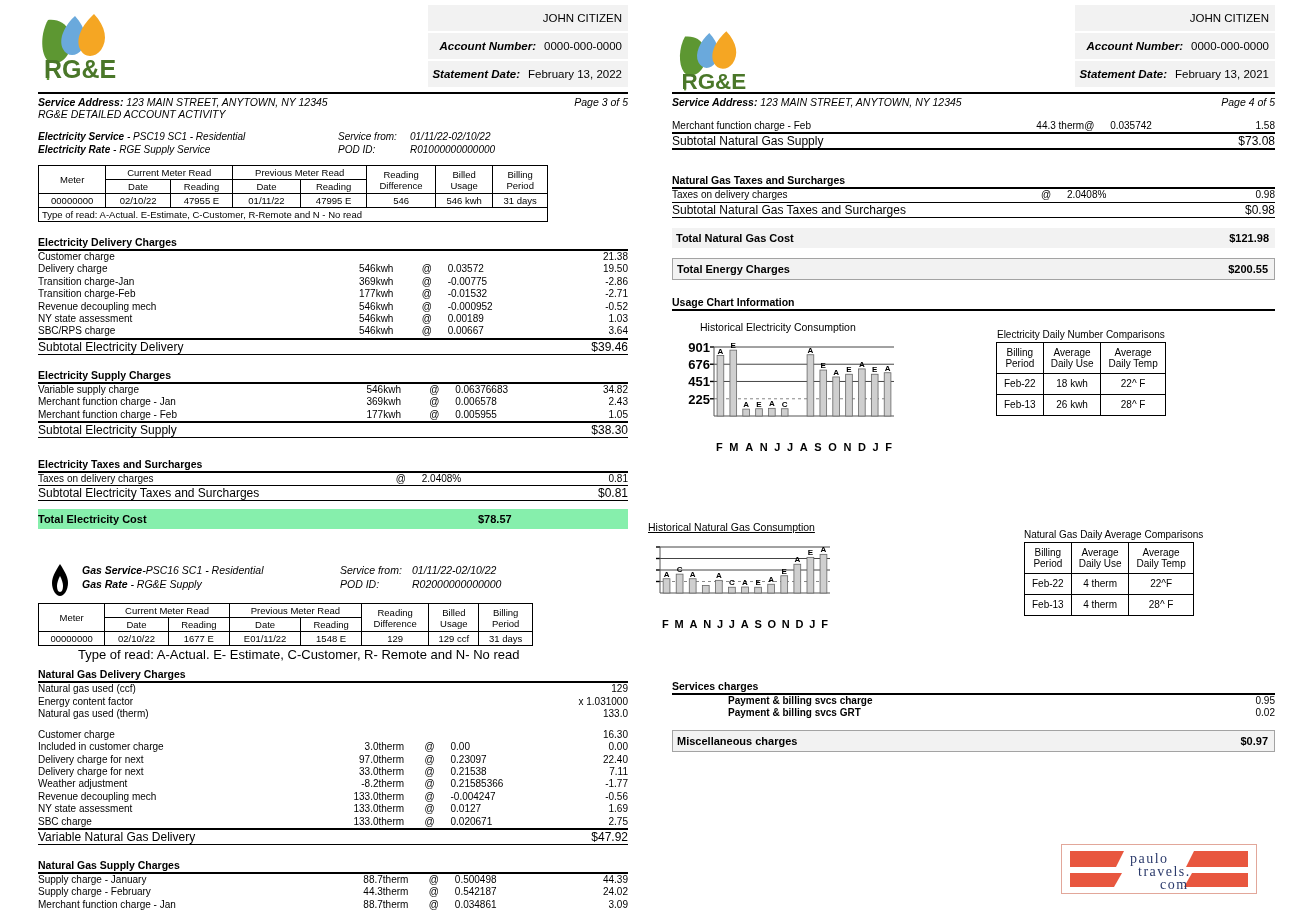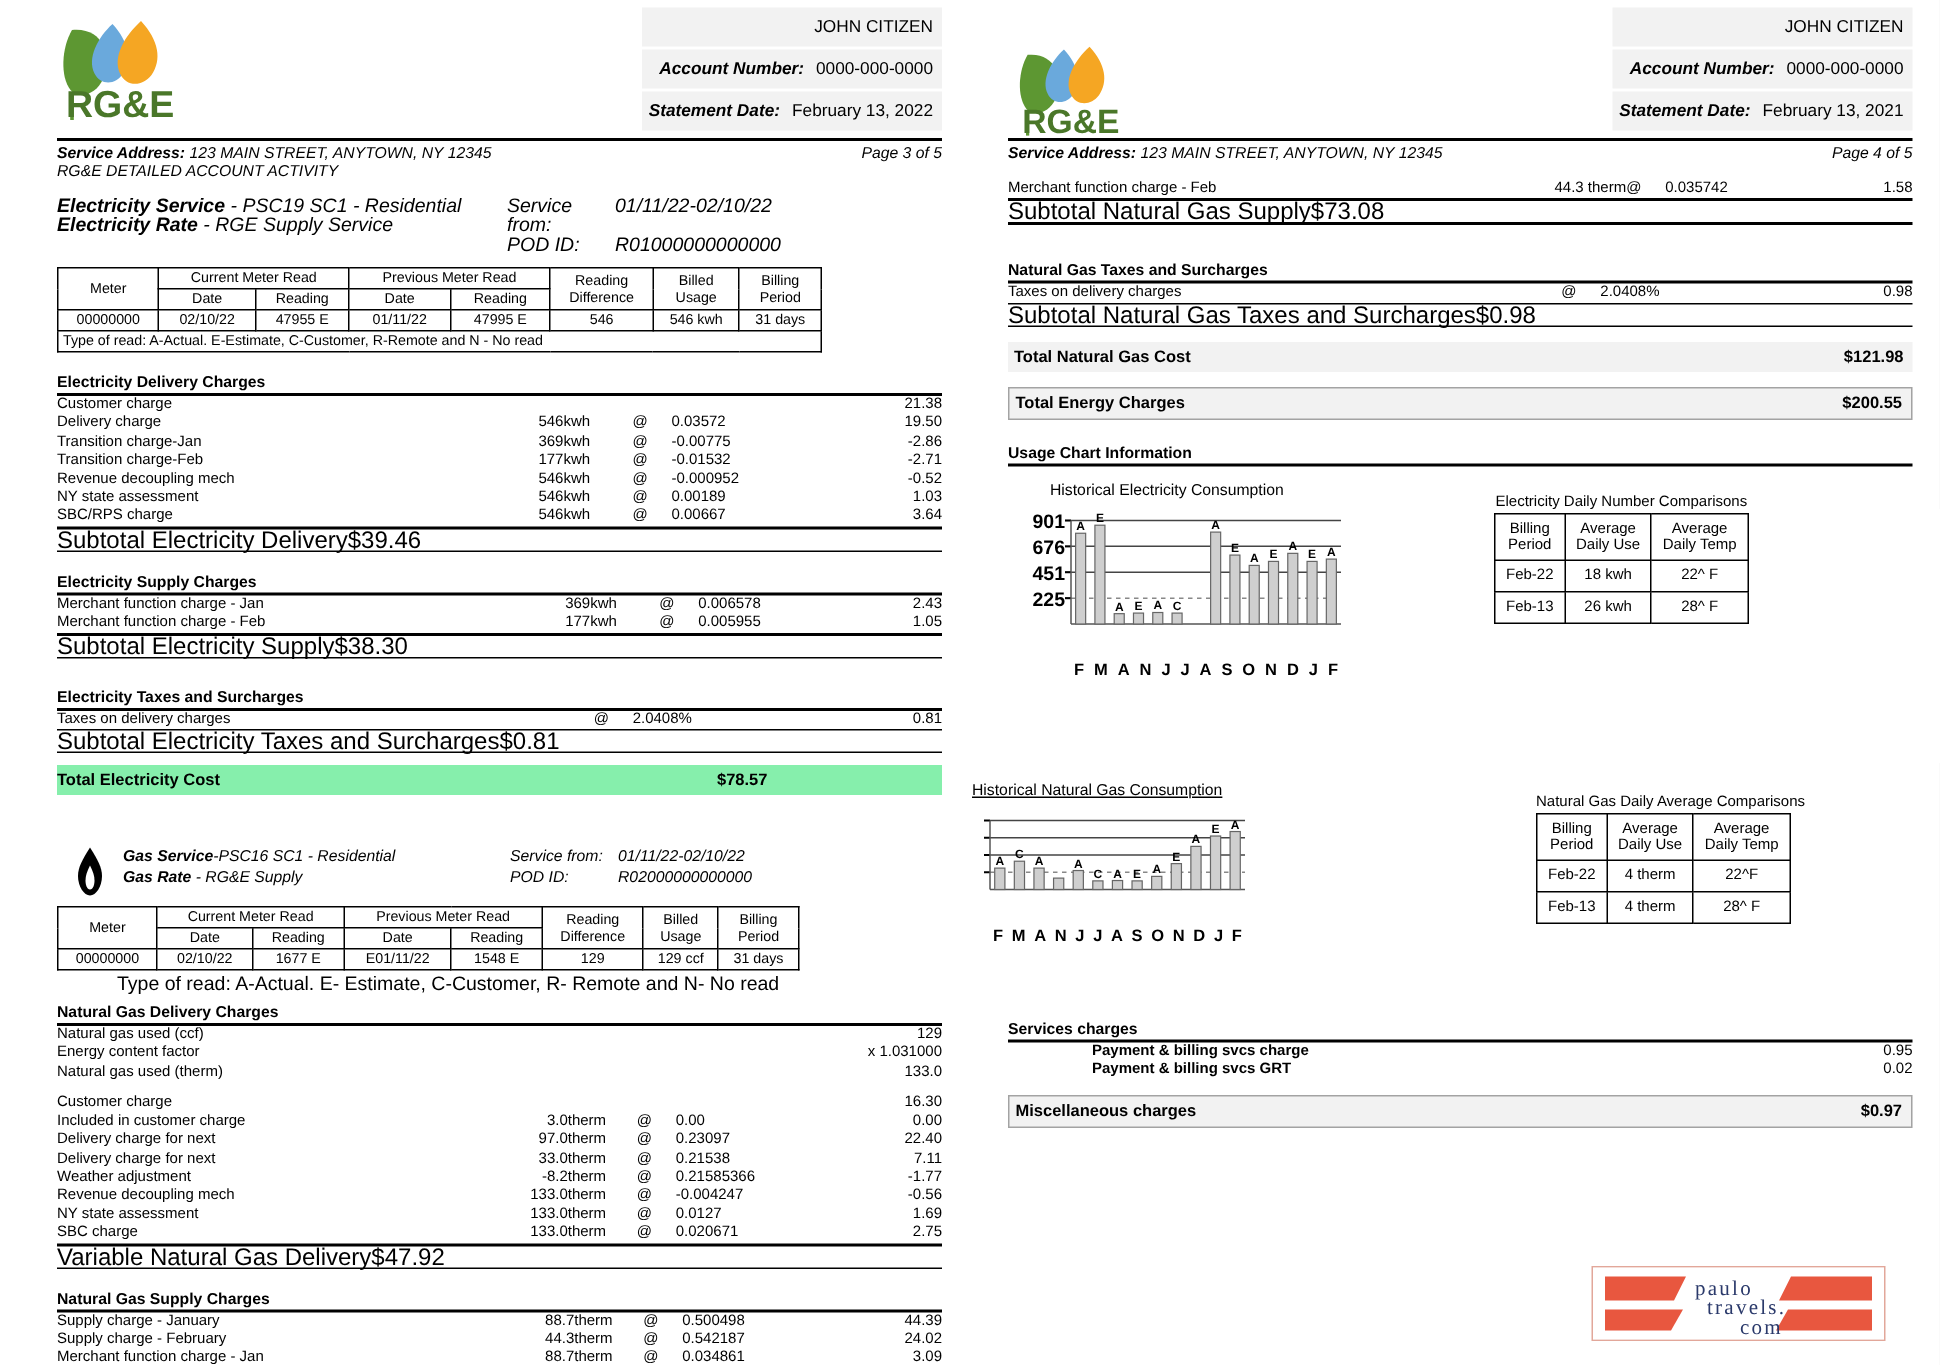--- a/index.html
+++ b/index.html
@@ -33,21 +33,21 @@
   .rule-thick { border-top:2px solid #000; margin:0 18px 0 38px; }
   .rule-thick-r { border-top:2px solid #000; margin:0 18px 0 26px; }
 
   .svcline { display:flex; justify-content:space-between; font-size:10.5px;
              font-style:italic; padding:2px 18px 0 38px; }
   .svcline-r { display:flex; justify-content:space-between; font-size:10.5px;
              font-style:italic; padding:2px 18px 0 26px; }
   .svcline .addr b { font-style:italic; }
   .sub-ital { font-size:10.5px; font-style:italic; padding:0 18px 0 38px; }
 
-  .twocol { display:flex; padding:0 18px 0 38px; font-size:13px; margin-top:10px; }
+  .twocol { display:flex; padding:0 18px 0 38px; font-size:10px; margin-top:10px; }
   .twocol .c1 { width:300px; }
   .twocol .c2 { flex:1; }
   .twocol .ln { line-height:13px; font-style:italic; }
   .twocol .ln b { font-weight:bold; font-style:italic; }
   .pod { display:flex; }
   .pod .k { width:72px; }
 
   
   .meter-wrap { padding:0 18px 0 38px; margin-top:9px; }
   table.meter { border-collapse:collapse; font-size:9.5px; width:510px; }
@@ -69,21 +69,21 @@
   table.ch { width:100%; border-collapse:collapse; font-size:10px; }
   table.ch td { padding:0; line-height:12.4px; vertical-align:bottom; }
   td.desc  { width:auto; text-align:left; }
   td.qty   { width:52px;  text-align:right; padding-right:14px;}
   td.unit  { width:46px;  text-align:left; }
   td.at    { width:26px;  text-align:left; }
   td.rate  { width:120px; text-align:left; }
   td.amt   { text-align:right; }
   td.pct   { width:146px; text-align:left; }
 
-  .subtotal-row { display:flex; font-size:16px;
+  .subtotal-row { display:flex; justify-content:space-between; font-size:12px;
                   padding-top:1px; line-height:13px; }
   .bold { font-weight:bold; }
   .total-band { background:#86efac; display:flex; font-size:11px;
                 font-weight:bold; padding:4px 0 4px 0; }
   .total-band .t-lbl { flex:1; }
   .total-band .t-val { width:150px; text-align:left; }
 
   .gas-head { display:flex; padding:0 18px 0 38px; margin-top:34px; }
   .flame { width:44px; display:flex; justify-content:center; align-items:center; }
   .gas-head .c1 { width:258px; font-size:10.5px; font-style:italic; line-height:14px; }
@@ -284,20 +284,28 @@
       <div class="hr1"></div>
     </div>
 
     <div class="spacer14"></div>
 
     <div class="sect">
       <div class="sect-title">Electricity Supply Charges</div>
       <div class="hr2"></div>
       <table class="ch">
         <tbody>
+            <tr>
+              <td class="desc">Variable supply charge</td>
+              <td class="qty">546</td>
+              <td class="unit">kwh</td>
+              <td class="at">@</td>
+              <td class="rate">0.06376683</td>
+              <td class="amt">34.82</td>
+            </tr>
             <tr>
               <td class="desc">Merchant function charge - Jan</td>
               <td class="qty">369</td>
               <td class="unit">kwh</td>
               <td class="at">@</td>
               <td class="rate">0.006578</td>
               <td class="amt">2.43</td>
             </tr>
             <tr>
               <td class="desc">Merchant function charge - Feb</td>

